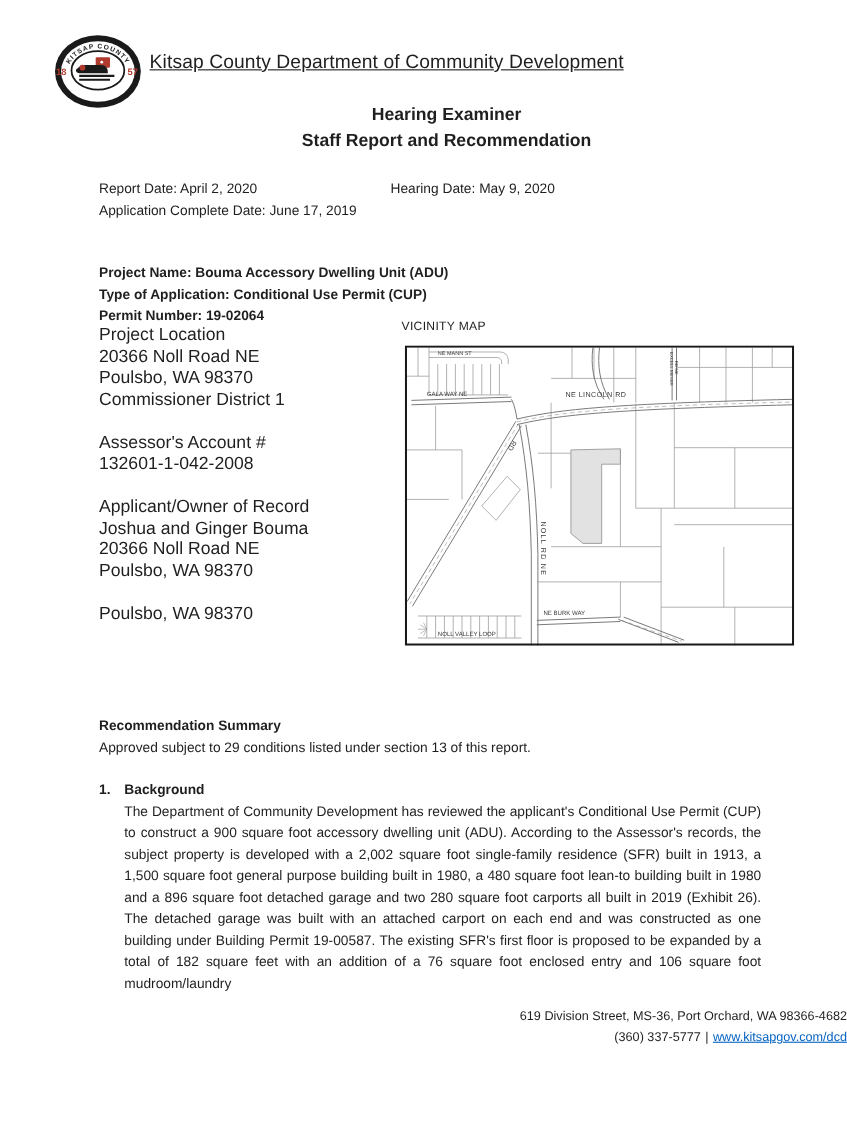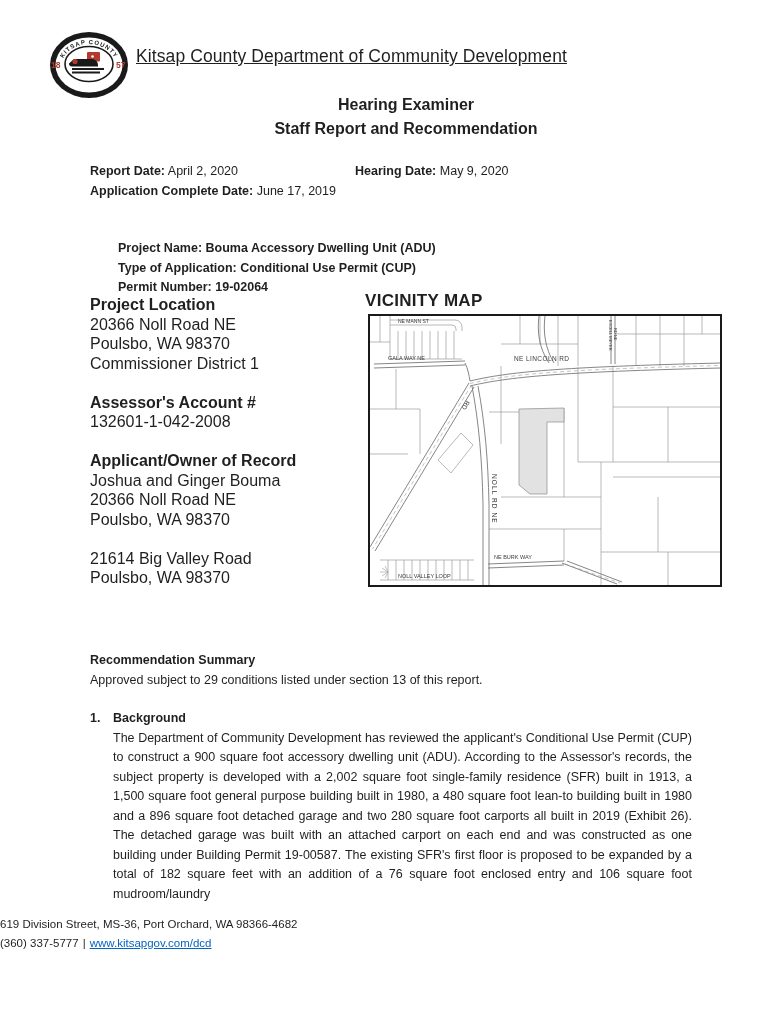--- a/index.html
+++ b/index.html
@@ -5,21 +5,21 @@
   html,body{margin:0;padding:0;background:#ffffff;}
   .page{
     position:relative;
     width:770px;height:1024px;
     background:#ffffff;
     font-family:"Liberation Sans",sans-serif;
     color:#1f1f1f;
     overflow:hidden;
   }
   .abs{position:absolute;}
-  .b{font-weight:700;}
+  .b{font-weight:400;}
   
   .seal{left:47px;top:29px;width:84px;height:72px;}
   .dept-title{
     left:136px;top:46px;
     font-size:17.5px;font-weight:400;
     text-decoration:underline;
     letter-spacing:.1px;
     white-space:nowrap;
   }
   .report-title{
@@ -30,45 +30,45 @@
   }
   
   .dates{
     left:90px;top:162px;width:602px;
     font-size:12.5px;line-height:19.5px;
     display:grid;grid-template-columns:265px auto;
   }
   
   .project{
     left:90px;top:239px;width:602px;
-    font-size:12.5px;line-height:19.5px;font-weight:700;margin-left:28px;
+    font-size:12.5px;line-height:19.5px;font-weight:700;
   }
   
   .info-col{
     left:90px;top:295px;width:262px;
     font-size:16px;line-height:19.5px;
   }
   .gap{height:19.5px;}
   
-  .vmap-title{left:365px;top:291px;font-size:17px;font-weight:700;letter-spacing:.3px;}
+  .vmap-title{left:365px;top:291px;font-size:11px;font-weight:400;letter-spacing:.3px;}
   .vmap{left:368px;top:314px;}
   .vmap text{font-family:"Liberation Sans",sans-serif;fill:#3a3a3a;}
   
   .rec{left:90px;top:651px;width:602px;font-size:12.5px;line-height:19.5px;}
   .bg{left:90px;top:709px;width:602px;font-size:12.5px;line-height:19.5px;}
   .sec-heading{font-weight:700;}
   .num{display:inline-block;width:23px;}
   .bg p{
     margin:0 3px 0 23px;width:579px;
     text-align:justify;
   }
   
   .footer{
     left:0;right:0;top:915px;
-    text-align:left;
+    text-align:right;
     font-size:11.5px;line-height:19px;
     color:#1f1f1f;
   }
   .footer a{color:#0563c1;text-decoration:underline;cursor:pointer;}
   .sep{margin:0 4px;}
 </style>
 </head>
 <body>
 
 <div class="page">
@@ -134,21 +134,20 @@
     <div>Commissioner District 1</div>
     <div class="gap"></div>
     <div class="b">Assessor's Account #</div>
     <div>132601-1-042-2008</div>
     <div class="gap"></div>
     <div class="b">Applicant/Owner of Record</div>
     <div>Joshua and Ginger Bouma</div>
     <div>20366 Noll Road NE</div>
     <div>Poulsbo, WA 98370</div>
     <div class="gap"></div>
-    <div>21614 Big Valley Road</div>
     <div>Poulsbo, WA 98370</div>
   </div>
 
   <div class="abs vmap-title">VICINITY MAP</div>
   <svg class="abs vmap" width="354" height="273" viewBox="0 0 354 273">
     <rect x="0" y="0" width="354" height="273" fill="#ffffff"></rect>
 
     <g stroke="#9b9b9b" stroke-width="0.7" fill="none">
 
       <path d="M22,6 H87 A7,7 0 0 1 94,13 V17"></path>

